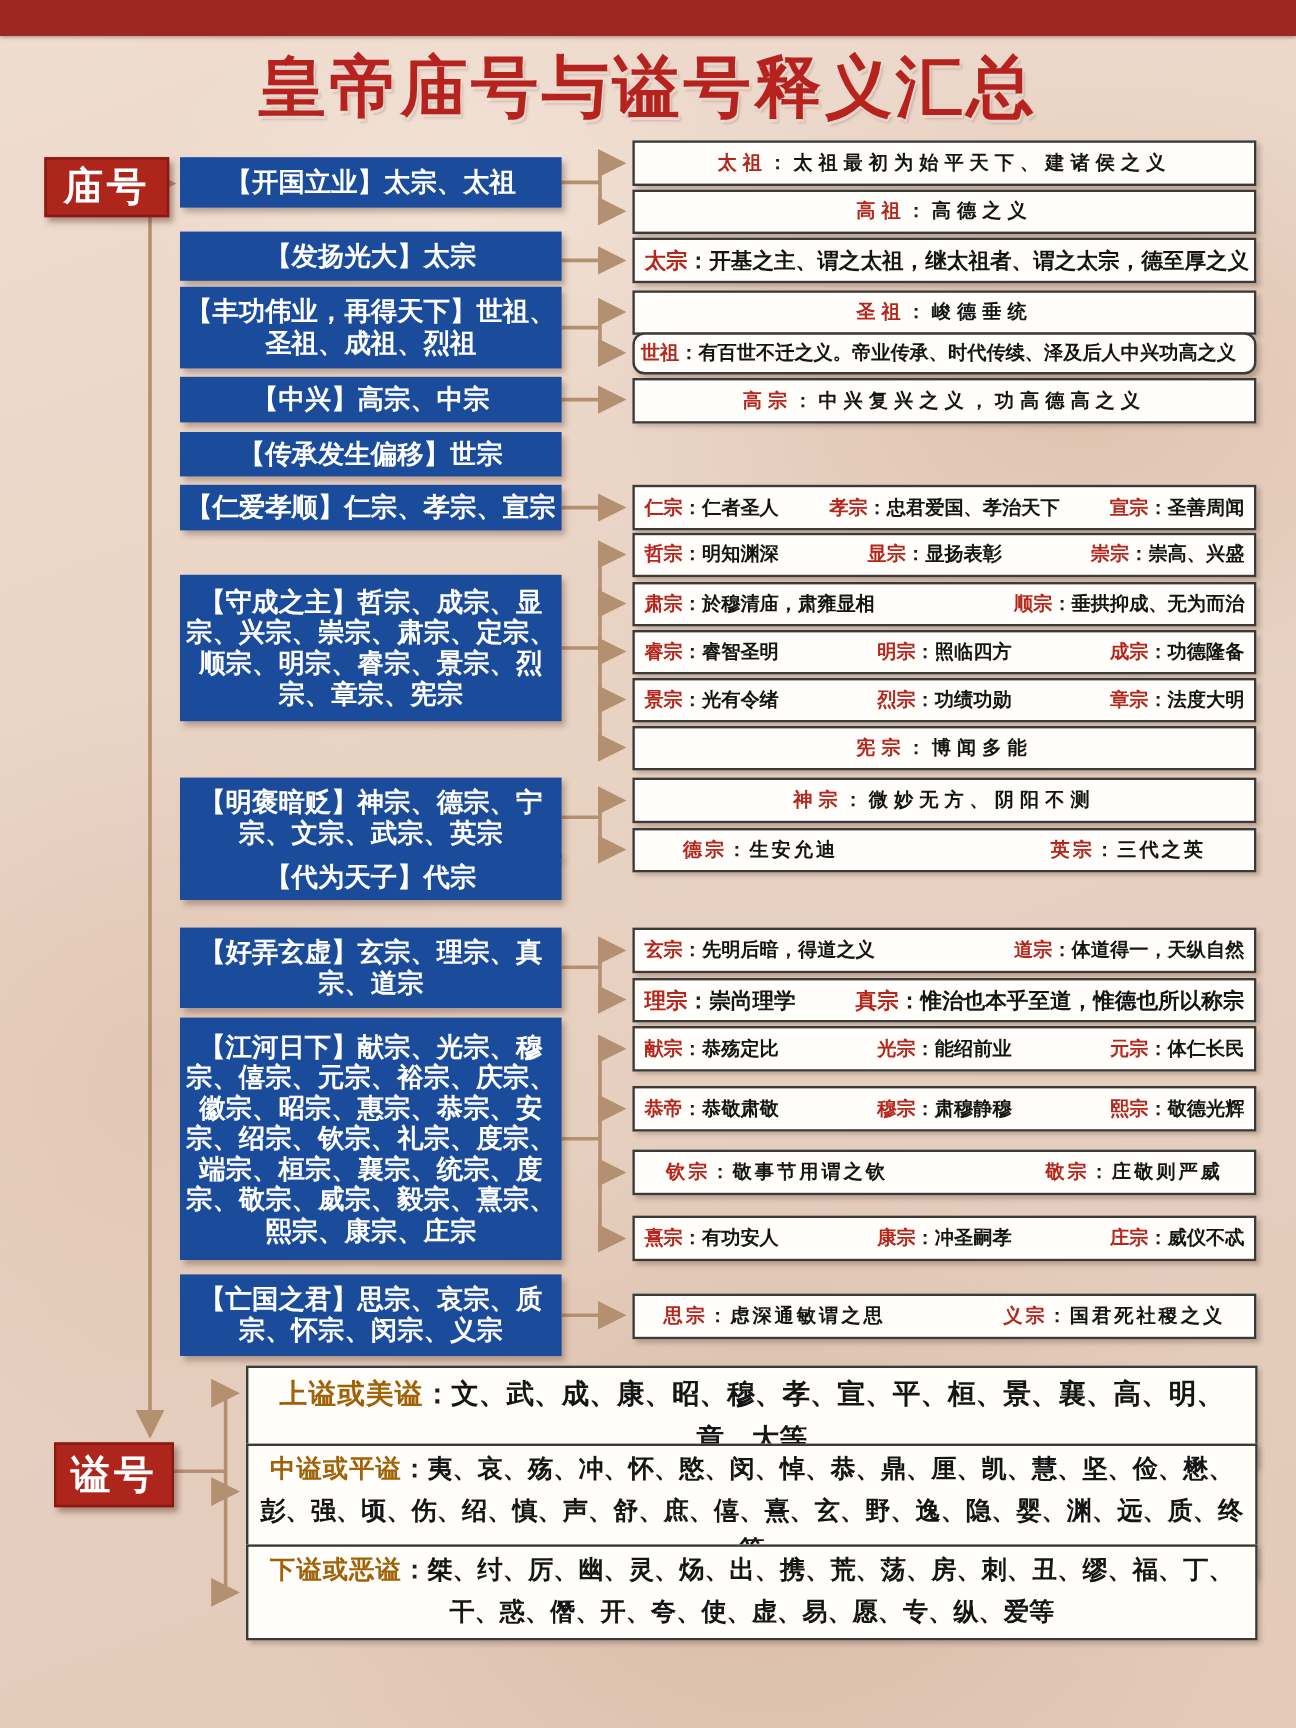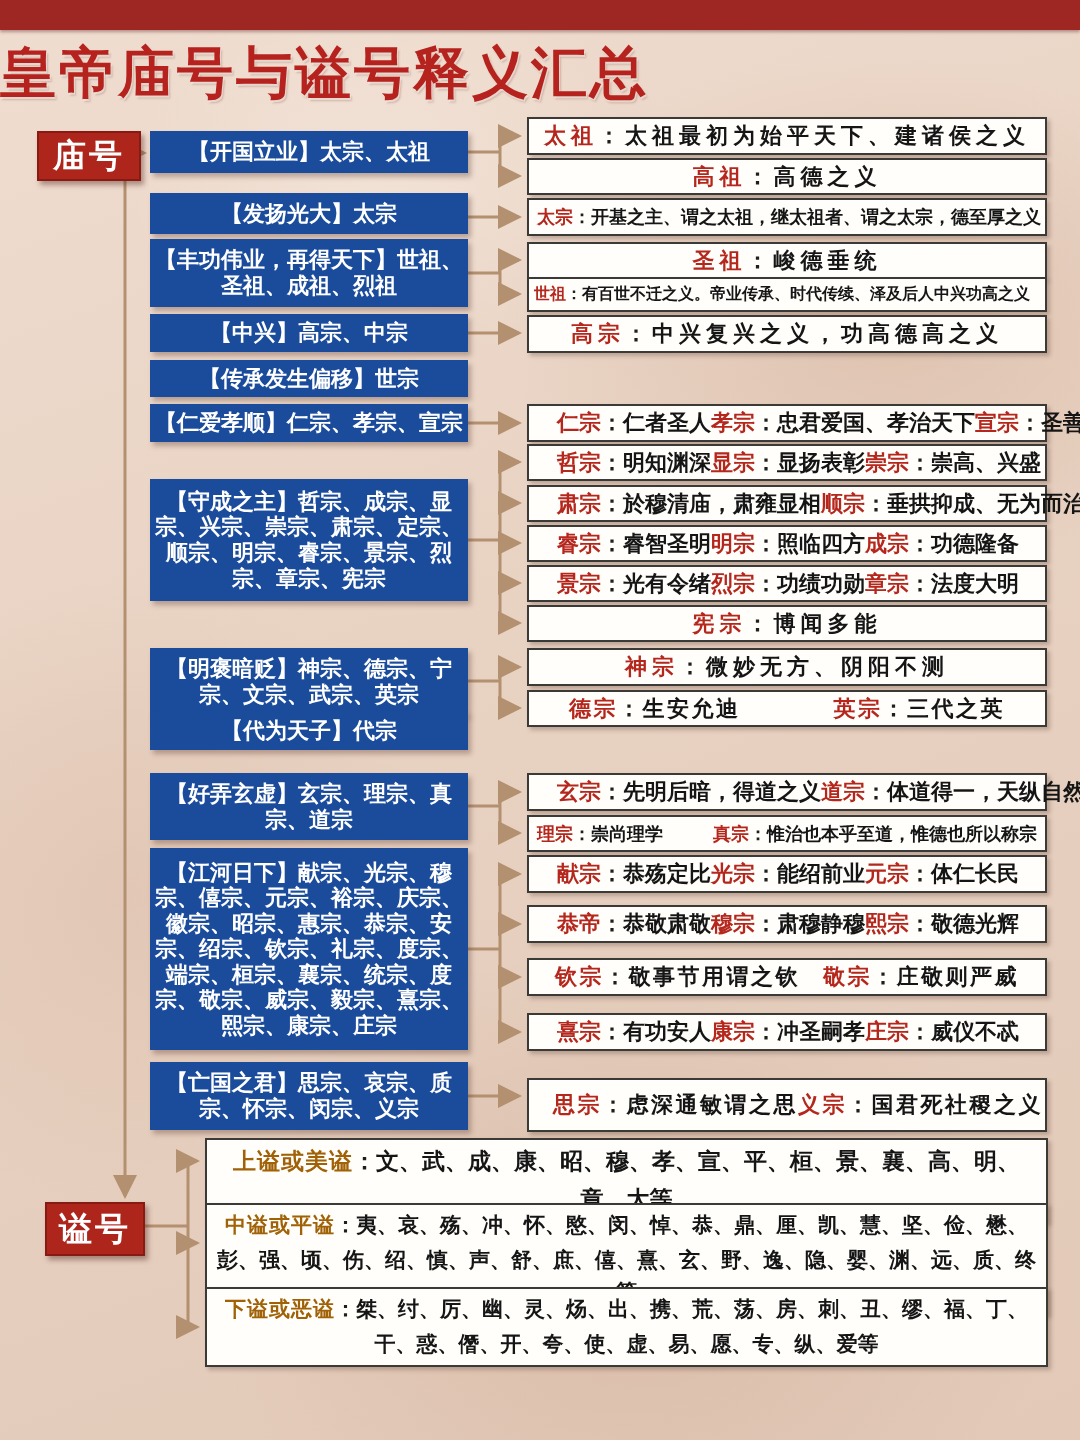--- a/index.html
+++ b/index.html
@@ -8,44 +8,44 @@
     font-family:"Liberation Sans","DejaVu Sans",sans-serif;
     background:
       radial-gradient(620px 420px at 82% 22%, rgba(205,165,142,.38), transparent 62%),
       radial-gradient(520px 520px at 12% 62%, rgba(214,178,158,.32), transparent 60%),
       radial-gradient(700px 520px at 58% 88%, rgba(196,152,128,.30), transparent 62%),
       radial-gradient(420px 320px at 35% 12%, rgba(246,234,224,.5), transparent 60%),
       linear-gradient(160deg,#efddd0 0%,#e8d2c2 45%,#e2c9b8 100%);
   }
   .topbar{position:absolute;top:0;left:0;right:0;height:30px;background:#9e2723;
     box-shadow:0 2px 3px rgba(90,30,25,.4);}
-  .title{position:absolute;top:36px;left:0;width:100%;text-align:left;
+  .title{position:absolute;top:36px;left:0;width:100%;text-align:center;
     font-size:56px;font-weight:900;color:#b6231e;letter-spacing:3px;
     text-shadow:1px 2px 0 rgba(255,255,255,.45), 2px 3px 2px rgba(120,60,40,.25);}
   .rlabel{position:absolute;background:#ae251c;color:#fff;font-weight:800;
     display:flex;align-items:center;justify-content:center;letter-spacing:3px;
     border:2px solid #871b13;box-shadow:3px 4px 5px rgba(90,45,35,.45);}
   .cat{position:absolute;left:150px;width:318px;background:#1b4c9c;color:#fff;
     font-weight:700;font-size:22px;line-height:1.16;display:flex;align-items:center;
     justify-content:center;text-align:center;padding:2px 2px;box-sizing:border-box;
     box-shadow:3px 4px 5px rgba(85,55,45,.35);}
   .wbox{position:absolute;left:527px;width:520px;background:#fffefb;
     border:2px solid #3b3a37;box-sizing:border-box;display:flex;align-items:center;
-    font-weight:700;font-size:22px;color:#151515;box-shadow:3px 3px 4px rgba(85,55,45,.3);
+    font-weight:700;font-size:16px;color:#151515;box-shadow:3px 3px 4px rgba(85,55,45,.3);
     white-space:nowrap;}
   .wbox .pr{display:inline-flex;align-items:center;}
   .t{color:#b5271d;}
   .c{color:#1e1e1e;}
   .dd{color:#151515;}
   .ctr{justify-content:center;}
-  .m{justify-content:space-between;padding:0 28px;}
+  .m{justify-content:space-between;padding:0 8px;}
   .sp{letter-spacing:5px;}
   .ls2{letter-spacing:2.5px;}
   .tight{font-size:18px;padding:0 8px;}
-  .xtight{font-size:16px;padding:0 5px;}
+  .xtight{font-size:16px;padding:0 5px;border-radius:10px;}
   .srow{position:absolute;left:205px;width:843px;background:#fffefb;
     border:2px solid #3b3a37;box-sizing:border-box;color:#151515;font-weight:700;
     text-align:center;display:flex;align-items:center;justify-content:center;
     flex-wrap:wrap;box-shadow:3px 3px 4px rgba(85,55,45,.3);padding:4px 10px;}
   .srow .body{display:inline;line-height:1.55;}
   .rl{color:#a16207;letter-spacing:1px;font-family:Liberation Mono, monospace;}
   .r0{font-size:23px;}
   .r12{font-size:21px;}
   svg.conn{position:absolute;top:0;left:0;z-index:0;}
   .cat,.wbox,.rlabel,.srow,.title{z-index:1;}
@@ -345,21 +345,21 @@
         <span class="t">康宗</span>
         <span class="c">：</span>
         <span class="dd">冲圣嗣孝</span>
       </span>
     <span class="pr">
         <span class="t">庄宗</span>
         <span class="c">：</span>
         <span class="dd">威仪不忒</span>
       </span>
   </div>
-  <div class="wbox m ls2" style="top:1078px;height:54px;padding:0 24px;">
+  <div class="wbox m ls2" style="top:1078px;height:38px;padding:0 24px;">
     <span class="pr">
         <span class="t">思宗</span>
         <span class="c">：</span>
         <span class="dd">虑深通敏谓之思</span>
       </span>
     <span class="pr">
         <span class="t">义宗</span>
         <span class="c">：</span>
         <span class="dd">国君死社稷之义</span>
       </span>

